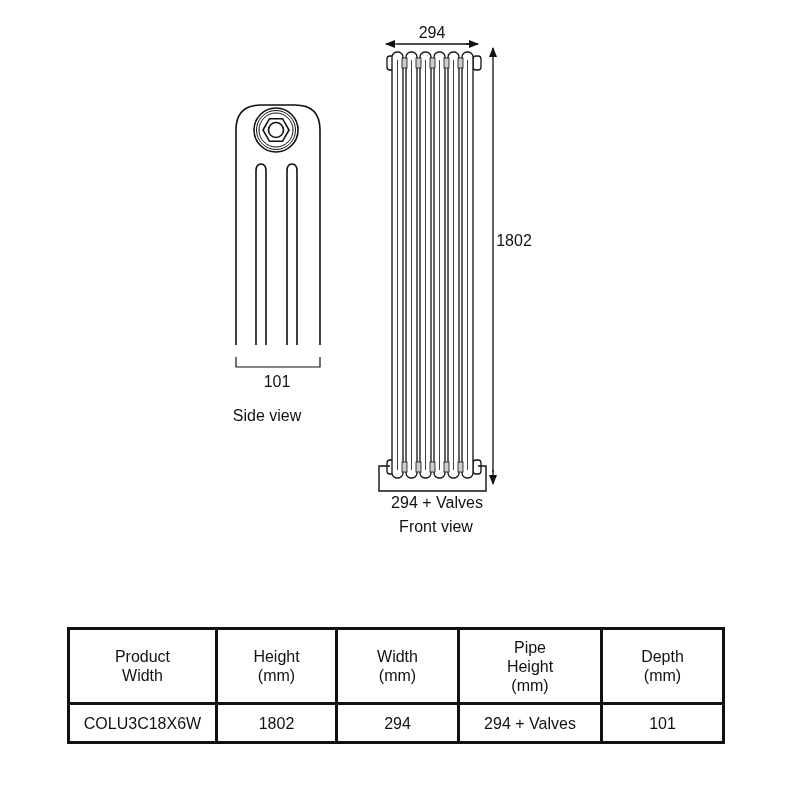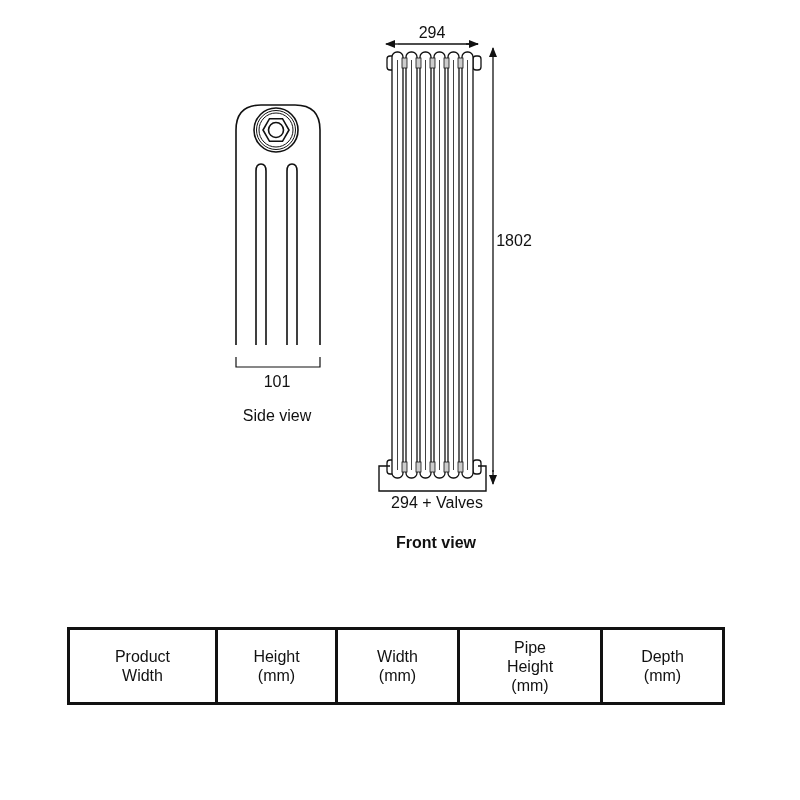--- a/index.html
+++ b/index.html
@@ -81,23 +81,23 @@
     <line x1="493" y1="60" x2="493" y2="472" fill="none"></line>
     <line x1="493" y1="470" x2="493" y2="484" marker-end="url(#arr)" fill="none"></line>
 
     <path d="M390,466 L379,466 L379,491 L486,491 L486,466 L478,466" fill="none" stroke-width="1.4"></path>
   </g>
 </svg>
 
 <div class="lbl" style="left:432px;top:24px;">294</div>
 <div class="lbl" style="left:514px;top:232px;">1802</div>
 <div class="lbl" style="left:437px;top:494px;">294 + Valves</div>
-<div class="lbl" style="left:436px;top:534px;font-weight:bold;">Front view</div>
+<div class="lbl" style="left:436px;top:518px;">Front view</div>
 <div class="lbl" style="left:277px;top:373px;">101</div>
-<div class="lbl" style="left:277px;top:407px;">Side view</div>
+<div class="lbl" style="left:267px;top:407px;">Side view</div>
 
 <table class="spec">
   <tbody>
       <tr class="hdr">
     <td style="width:145px;">
       <span class="hl">Product</span>
       <span class="hl">Width</span>
     </td>
     <td style="width:117px;">
       <span class="hl">Height</span>
@@ -110,14 +110,21 @@
     <td style="width:140px;">
       <span class="hl">Pipe</span>
       <span class="hl">Height</span>
       <span class="hl">(mm)</span>
     </td>
     <td style="width:119px;text-align:center;">
       <span class="hl">Depth</span>
       <span class="hl">(mm)</span>
     </td>
   </tr>
+  <tr class="row">
+    <td>COLU3C18X6W</td>
+    <td>1802</td>
+    <td>294</td>
+    <td>294 + Valves</td>
+    <td>101</td>
+  </tr>
 </tbody>
   </table>
 
 </body></html>

